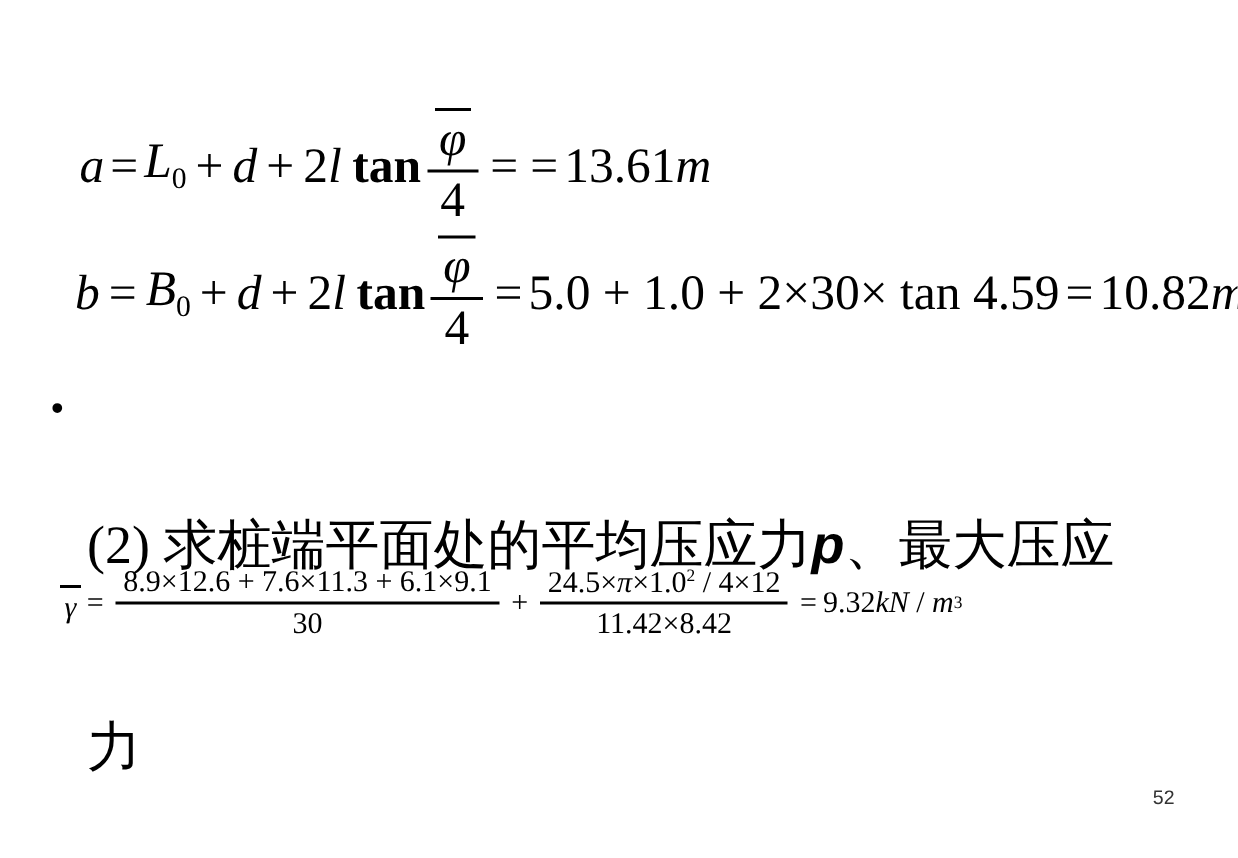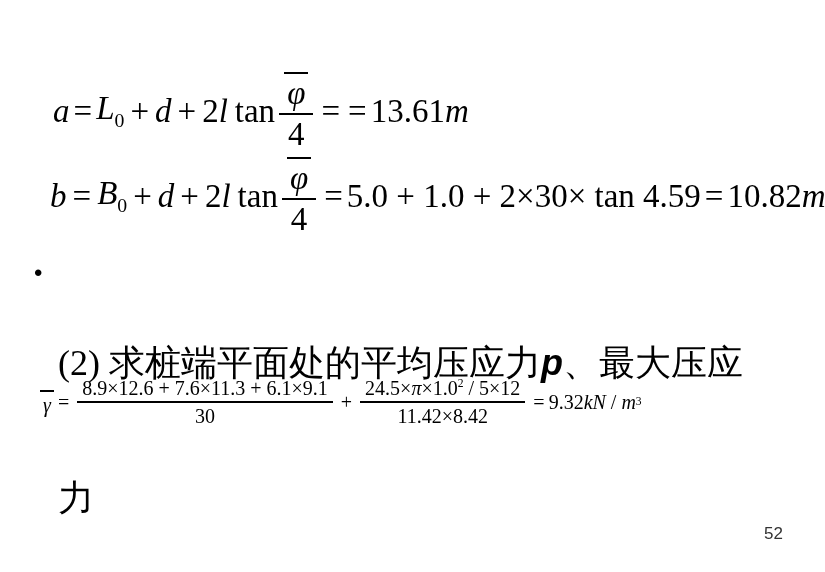--- a/index.html
+++ b/index.html
@@ -17,21 +17,21 @@
     align-items:center;
     white-space:pre;
     line-height:1;
     color:#000000;
   }
   .f-main  { font-size:33px; height:97px; }
   .f-gamma { font-size:20px; height:84px; }
   .it { font-style:italic; }
   .op { margin:0 6px; }
   .op-tight { margin:0 4px; }
-  .fn { margin-left:7px; }
+  .fn { margin-left:7px;font-weight:bold; }
   sub { font-size:0.6em; }
   sup { font-size:0.58em; }
   .frac {
     display:inline-flex;
     flex-direction:column;
     align-items:center;
     text-align:center;
     margin:0 4px;
   }
   .frac .num { border-bottom:2px solid #000; padding:0 5px 3px 5px; white-space:pre; }
@@ -62,21 +62,21 @@
   }
   .p-var {
     font-family:"Liberation Sans","DejaVu Sans",sans-serif;
     font-style:italic;
     font-weight:600;
   }
   .page-num {
     position:absolute;
     top:524px; right:42px;
     font-family:"Liberation Sans","DejaVu Sans",sans-serif;
-    font-size:17px;
+    font-size:13px;
     color:#333333;
   }
 </style>
 </head>
 <body>
 
 <div style="width:825px;height:572px;">
 
   <div class="formula f-main" style="left:53px; top:63px;">
     <span class="it">a</span>
@@ -127,21 +127,21 @@
 
   <div class="formula f-gamma" style="left:40px; top:360px;">
     <span><span class="obar it">γ</span></span>
     <span class="op-tight">=</span>
     <span class="frac">
       <span class="num">8.9×12.6 + 7.6×11.3 + 6.1×9.1</span>
       <span class="den">30</span>
     </span>
     <span class="op-tight">+</span>
     <span class="frac">
-      <span class="num"><span>24.5×</span><span class="it">π</span><span>×1.0</span><sup>2</sup><span> / 5×12</span></span>
+      <span class="num"><span>24.5×</span><span class="it">π</span><span>×1.0</span><sup>2</sup><span> / 4×12</span></span>
       <span class="den">11.42×8.42</span>
     </span>
     <span class="op-tight">=</span>
     <span>9.32</span>
     <span class="it">kN</span>
     <span> / </span>
     <span class="it">m</span>
     <sup>3</sup>
   </div>
 

